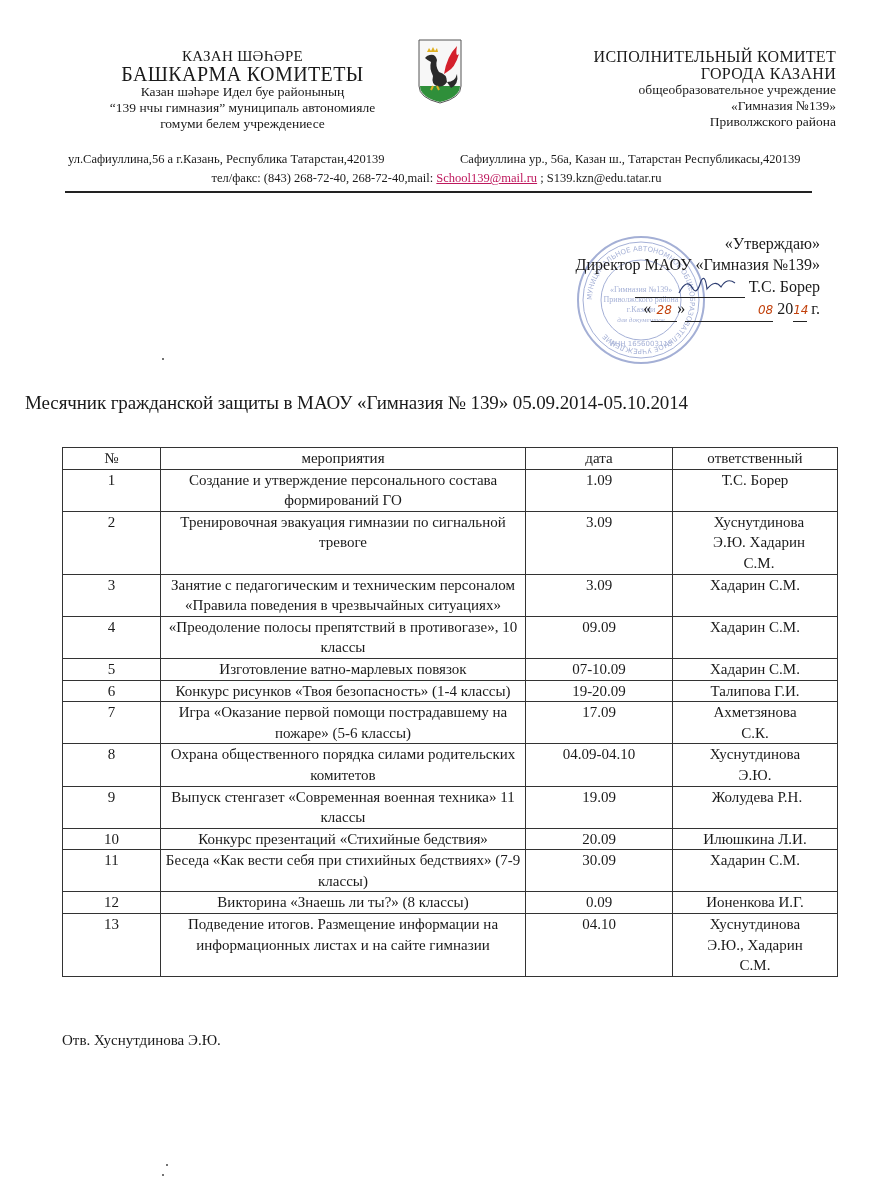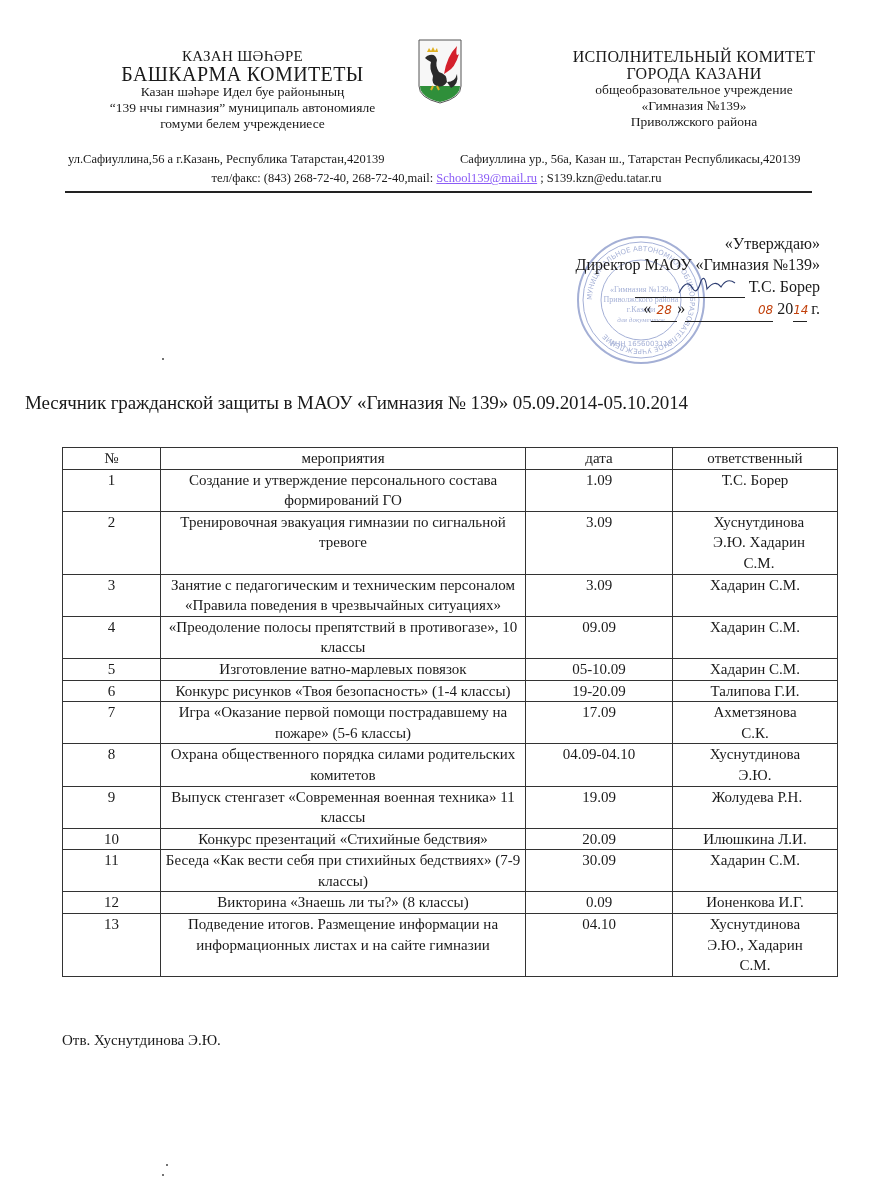--- a/index.html
+++ b/index.html
@@ -8,31 +8,31 @@
   .abs { position: absolute; }
   .center { text-align: center; }
 
   
   #lh-left { left: 60px; top: 48px; width: 365px; }
   #lh-left .l1 { font-size: 15px; line-height: 16px; letter-spacing: 0.3px; }
   #lh-left .l2 { font-size: 20px; line-height: 20px; letter-spacing: 0.4px; }
   #lh-left .l3 { font-size: 13.5px; line-height: 16px; }
 
   
-  #lh-right { left: 514px; top: 48px; width: 360px; }
+  #lh-right { left: 476px; top: 48px; width: 360px; text-align: right; }
   #lh-right .l1 { font-size: 16px; line-height: 17px; letter-spacing: 0.3px; }
   #lh-right .l3 { font-size: 13.5px; line-height: 16px; }
 
   
   #coat { left: 417px; top: 38px; width: 46px; height: 66px; }
 
   #addr-left { left: 68px; top: 152px; font-size: 12.5px; white-space: nowrap; }
   #addr-right { left: 460px; top: 152px; font-size: 12.5px; white-space: nowrap; }
   #contacts { left: 0; width: 873px; top: 171px; font-size: 12.5px; text-align: center; }
-  #contacts a { color: #8b5cf6; text-decoration: underline; }
+  #contacts a { color: #be185d; text-decoration: underline; }
   #rule { left: 65px; top: 191px; width: 747px; height: 0; border-top: 2px solid #222; }
 
   
   #stamp { left: 575px; top: 234px; width: 132px; height: 132px; }
 
   
   #approve { right: 53px; top: 233px; font-size: 16px; line-height: 21px; text-align: right; white-space: nowrap; }
   .u { display: inline-block; border-bottom: 1px solid #222; }
   .hand { font-family: "DejaVu Sans", sans-serif; font-style: italic; font-size: 12px; color: #c2410c; }
 
@@ -156,21 +156,21 @@
       </tr>
       <tr>
         <td>4</td>
         <td>«Преодоление полосы препятствий в противогазе», 10 классы</td>
         <td>09.09</td>
         <td style="padding-left: 28px; padding-right: 28px;">Хадарин С.М.</td>
       </tr>
       <tr>
         <td>5</td>
         <td>Изготовление ватно-марлевых повязок</td>
-        <td>05-10.09</td>
+        <td>07-10.09</td>
         <td style="padding-left: 28px; padding-right: 28px;">Хадарин С.М.</td>
       </tr>
       <tr>
         <td>6</td>
         <td>Конкурс рисунков «Твоя безопасность» (1-4 классы)</td>
         <td>19-20.09</td>
         <td style="padding-left: 28px; padding-right: 28px;">Талипова Г.И.</td>
       </tr>
       <tr>
         <td>7</td>

